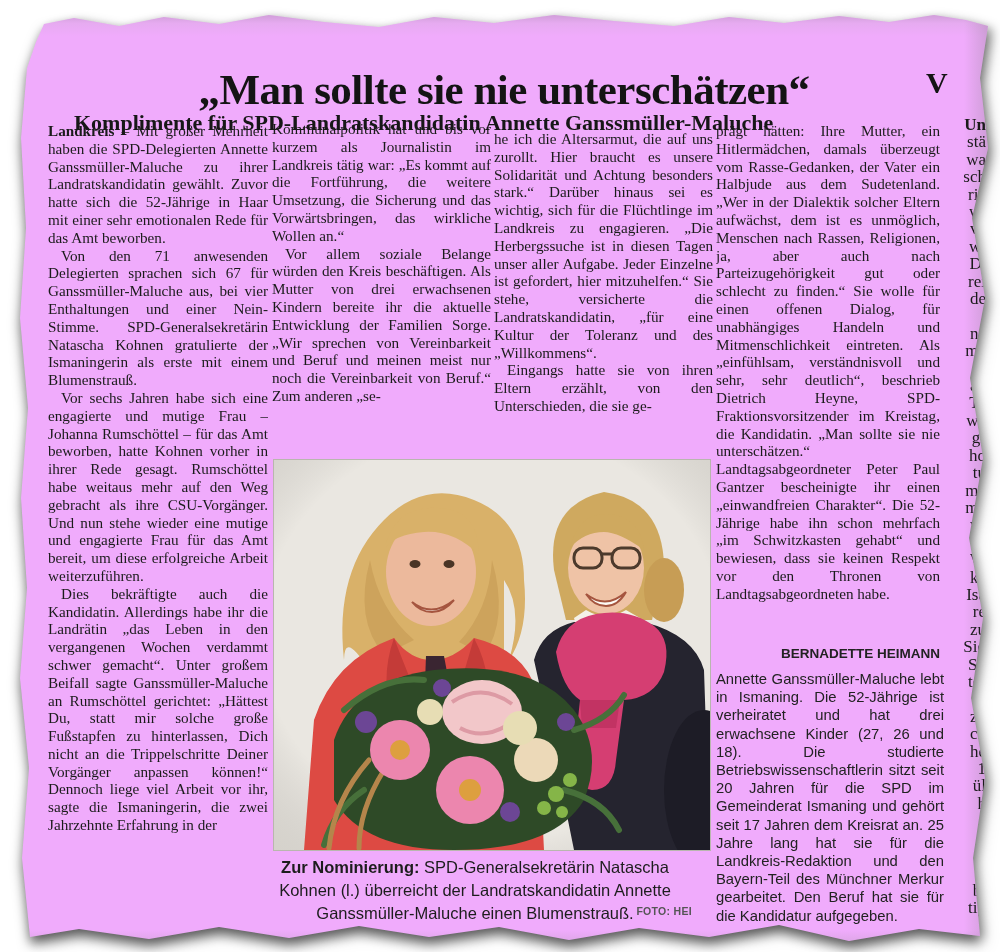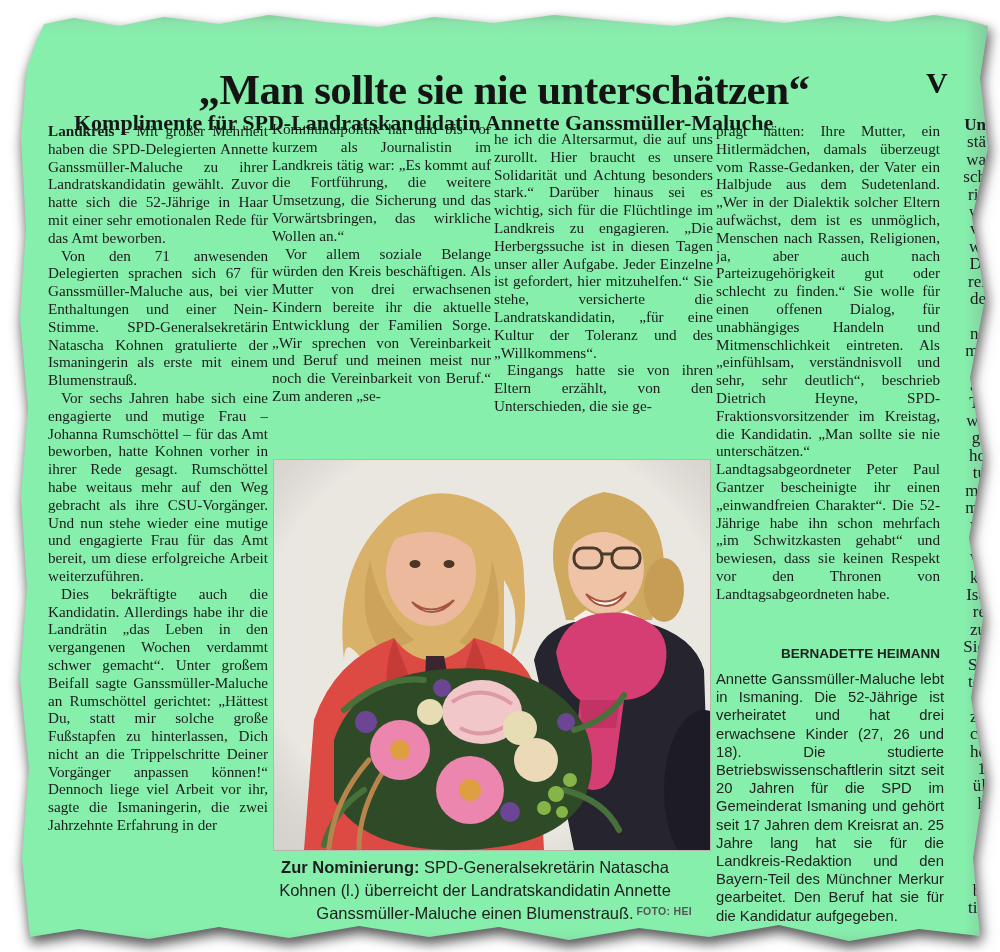--- a/index.html
+++ b/index.html
@@ -2,21 +2,21 @@
 <html lang="de"><head>
 <meta charset="utf-8">
 <style>
   html,body{margin:0;padding:0;}
   body{
     width:1000px;height:952px;position:relative;background:#ffffff;overflow:hidden;
     font-family:"Liberation Serif", serif;color:#1b1b1b;
   }
   .clipping{
     position:absolute;left:14px;top:8px;width:976px;height:938px;
-    background:#86efac;
+    background:#f0abfc;
     clip-path:polygon(22px 34px,30px 16px,60px 10px,105px 18px,150px 9px,205px 16px,255px 7px,
       310px 14px,365px 19px,420px 9px,480px 15px,540px 7px,600px 13px,660px 18px,
       715px 9px,770px 15px,825px 8px,875px 14px,920px 7px,952px 12px,974px 18px,
       966px 70px,974px 140px,958px 210px,971px 290px,956px 370px,969px 450px,
       955px 530px,969px 610px,957px 690px,971px 770px,959px 850px,966px 928px,
       905px 921px,835px 933px,765px 917px,695px 929px,625px 920px,555px 932px,
       485px 919px,415px 929px,345px 918px,275px 930px,205px 919px,135px 931px,
       65px 921px,16px 929px,8px 850px,15px 760px,6px 670px,13px 580px,7px 490px,
       14px 400px,6px 310px,12px 220px,7px 130px,13px 60px);
   }

